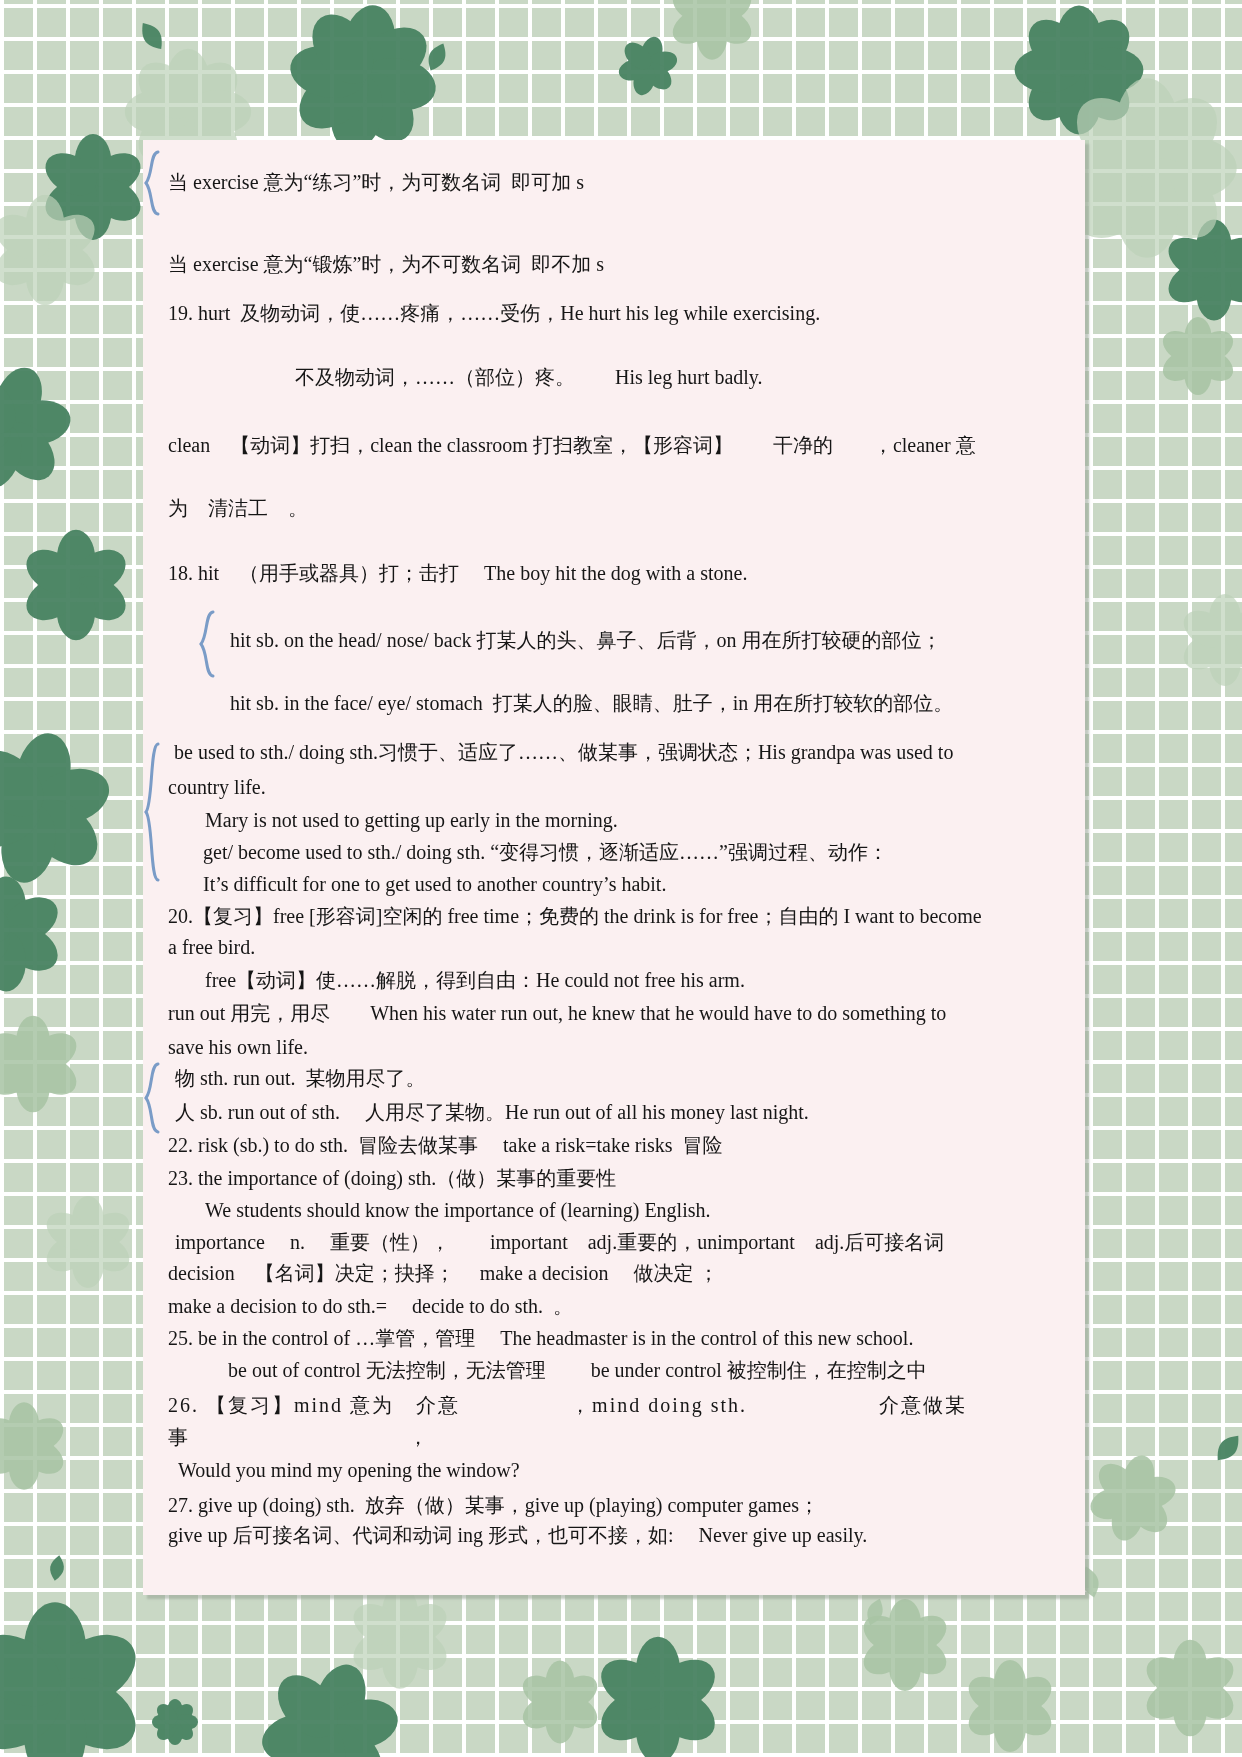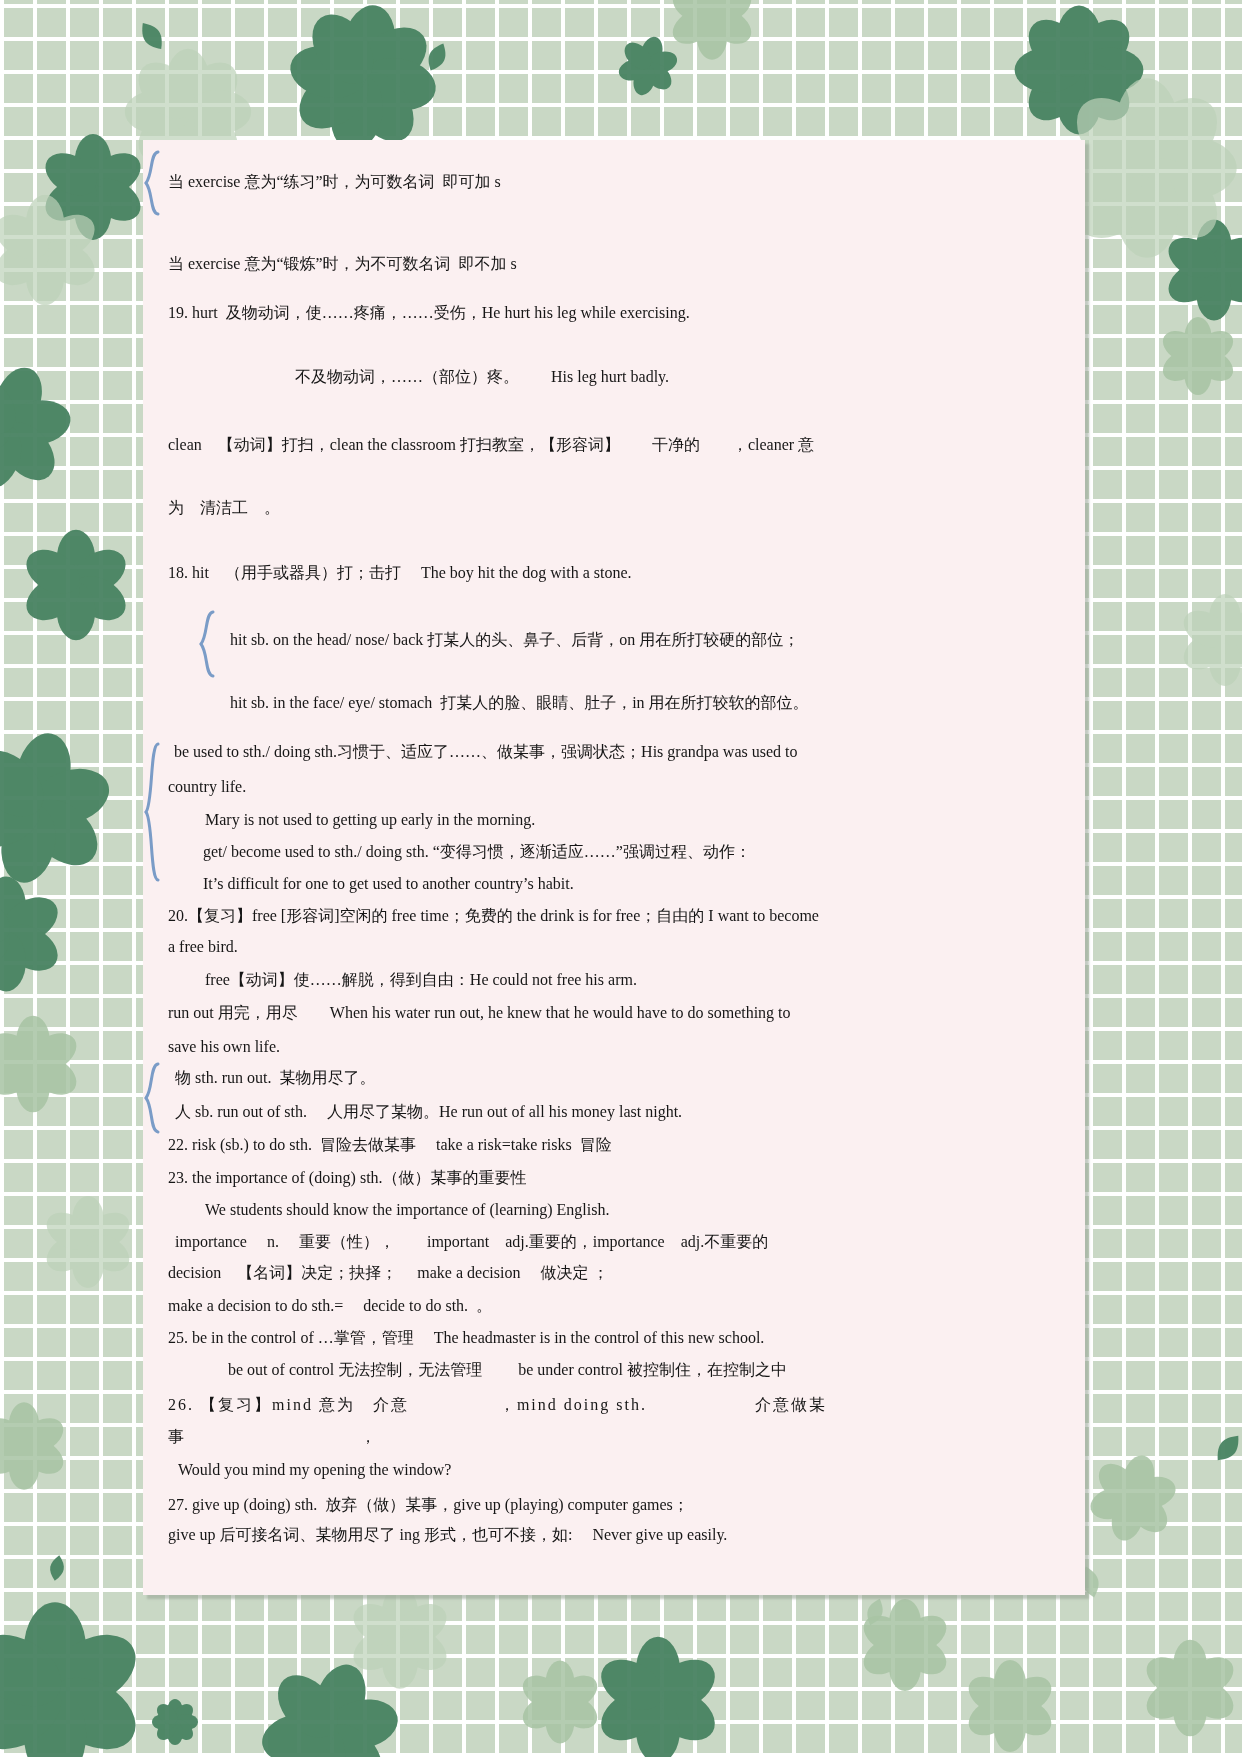--- a/index.html
+++ b/index.html
@@ -7,21 +7,21 @@
   .stage{position:relative;width:1242px;height:1757px;overflow:hidden;background:#fff;}
   .gingham{position:absolute;inset:0;
     background-color:var(--grid-cell,#c9d8c5);
     background-image:
       repeating-linear-gradient(90deg, var(--grid-line,#fff) 0 4px, transparent 4px 33px),
       repeating-linear-gradient(0deg, var(--grid-line,#fff) 0 4px, transparent 4px 33px);}
   .flowers{position:absolute;inset:0;}
   .panel{position:absolute;left:143px;top:140px;width:942px;height:1455px;
     background:var(--panel-bg,#fbf0f1);
     box-shadow:4px 4px 2px rgba(150,162,148,0.55);}
-  .line{position:absolute;white-space:pre;font-size:16px;line-height:26px;
+  .line{position:absolute;white-space:pre;font-size:20px;line-height:26px;
     color:var(--text,#161616);}
   .brace{position:absolute;overflow:visible;}
   .brace path{fill:none;stroke:var(--brace,#7a9cc7);stroke-width:3;stroke-linecap:round;}
 </style>
 </head>
 <body>
 
 <div class="stage">
   <div class="gingham"></div>
   <div class="flowers" id="flowers"><svg width="1242" height="1757" viewBox="0 0 1242 1757" xmlns="http://www.w3.org/2000/svg">
@@ -286,30 +286,30 @@
       <div class="line" style="left: 168px; top: 903px;">20.【复习】free [形容词]空闲的 free time；免费的 the drink is for free；自由的 I want to become</div>
       <div class="line" style="left: 168px; top: 934px;">a free bird.</div>
       <div class="line" style="left: 205px; top: 967px;">free【动词】使……解脱，得到自由：He could not free his arm.</div>
       <div class="line" style="left: 168px; top: 1000px;">run out 用完，用尽　　When his water run out, he knew that he would have to do something to</div>
       <div class="line" style="left: 168px; top: 1034px;">save his own life.</div>
       <div class="line" style="left: 175px; top: 1065px;">物 sth. run out.  某物用尽了。</div>
       <div class="line" style="left: 175px; top: 1099px;">人 sb. run out of sth.　 人用尽了某物。He run out of all his money last night.</div>
       <div class="line" style="left: 168px; top: 1132px;">22. risk (sb.) to do sth.  冒险去做某事　 take a risk=take risks  冒险</div>
       <div class="line" style="left: 168px; top: 1165px; font-family: Liberation Serif, serif;">23. the importance of (doing) sth.（做）某事的重要性</div>
       <div class="line" style="left: 205px; top: 1197px;">We students should know the importance of (learning) English.</div>
-      <div class="line" style="left: 175px; top: 1229px;">importance　 n.　 重要（性），　　important　adj.重要的，importance　adj.不重要的</div>
+      <div class="line" style="left: 175px; top: 1229px;">importance　 n.　 重要（性），　　important　adj.重要的，unimportant　adj.后可接名词</div>
       <div class="line" style="left: 168px; top: 1260px;">decision　【名词】决定；抉择；　 make a decision　 做决定 ；</div>
       <div class="line" style="left: 168px; top: 1293px;">make a decision to do sth.=　 decide to do sth.  。</div>
       <div class="line" style="left: 168px; top: 1325px;">25. be in the control of …掌管，管理　 The headmaster is in the control of this new school.</div>
       <div class="line" style="left: 228px; top: 1357px;">be out of control 无法控制，无法管理　　 be under control 被控制住，在控制之中</div>
       <div class="line" style="left: 168px; top: 1392px; letter-spacing: 2px;">26. 【复习】mind 意为　介意　　　　　，mind doing sth.　　　　　　介意做某</div>
       <div class="line" style="left: 168px; top: 1424px;">事　　　　　　　　　　　，</div>
       <div class="line" style="left: 178px; top: 1457px;">Would you mind my opening the window?</div>
       <div class="line" style="left: 168px; top: 1492px;">27. give up (doing) sth.  放弃（做）某事，give up (playing) computer games；</div>
-      <div class="line" style="left: 168px; top: 1522px;">give up 后可接名词、某物用尽了 ing 形式，也可不接，如:　 Never give up easily.</div>
+      <div class="line" style="left: 168px; top: 1522px;">give up 后可接名词、代词和动词 ing 形式，也可不接，如:　 Never give up easily.</div>
     </div>
   <div id="braces">
       <svg class="brace" style="left:141px;top:150px" width="22" height="66">
         <path d="M17 2 C9 3 12 24 5 33 C12 42 9 63 17 64"></path>
       </svg>
       <svg class="brace" style="left:196px;top:610px" width="22" height="68">
         <path d="M17 2 C9 3 12 25 5 34 C12 43 9 65 17 66"></path>
       </svg>
       <svg class="brace" style="left:141px;top:742px" width="22" height="140">
         <path d="M17 2 C9 3 12 61 5 70 C12 79 9 137 17 138"></path>

